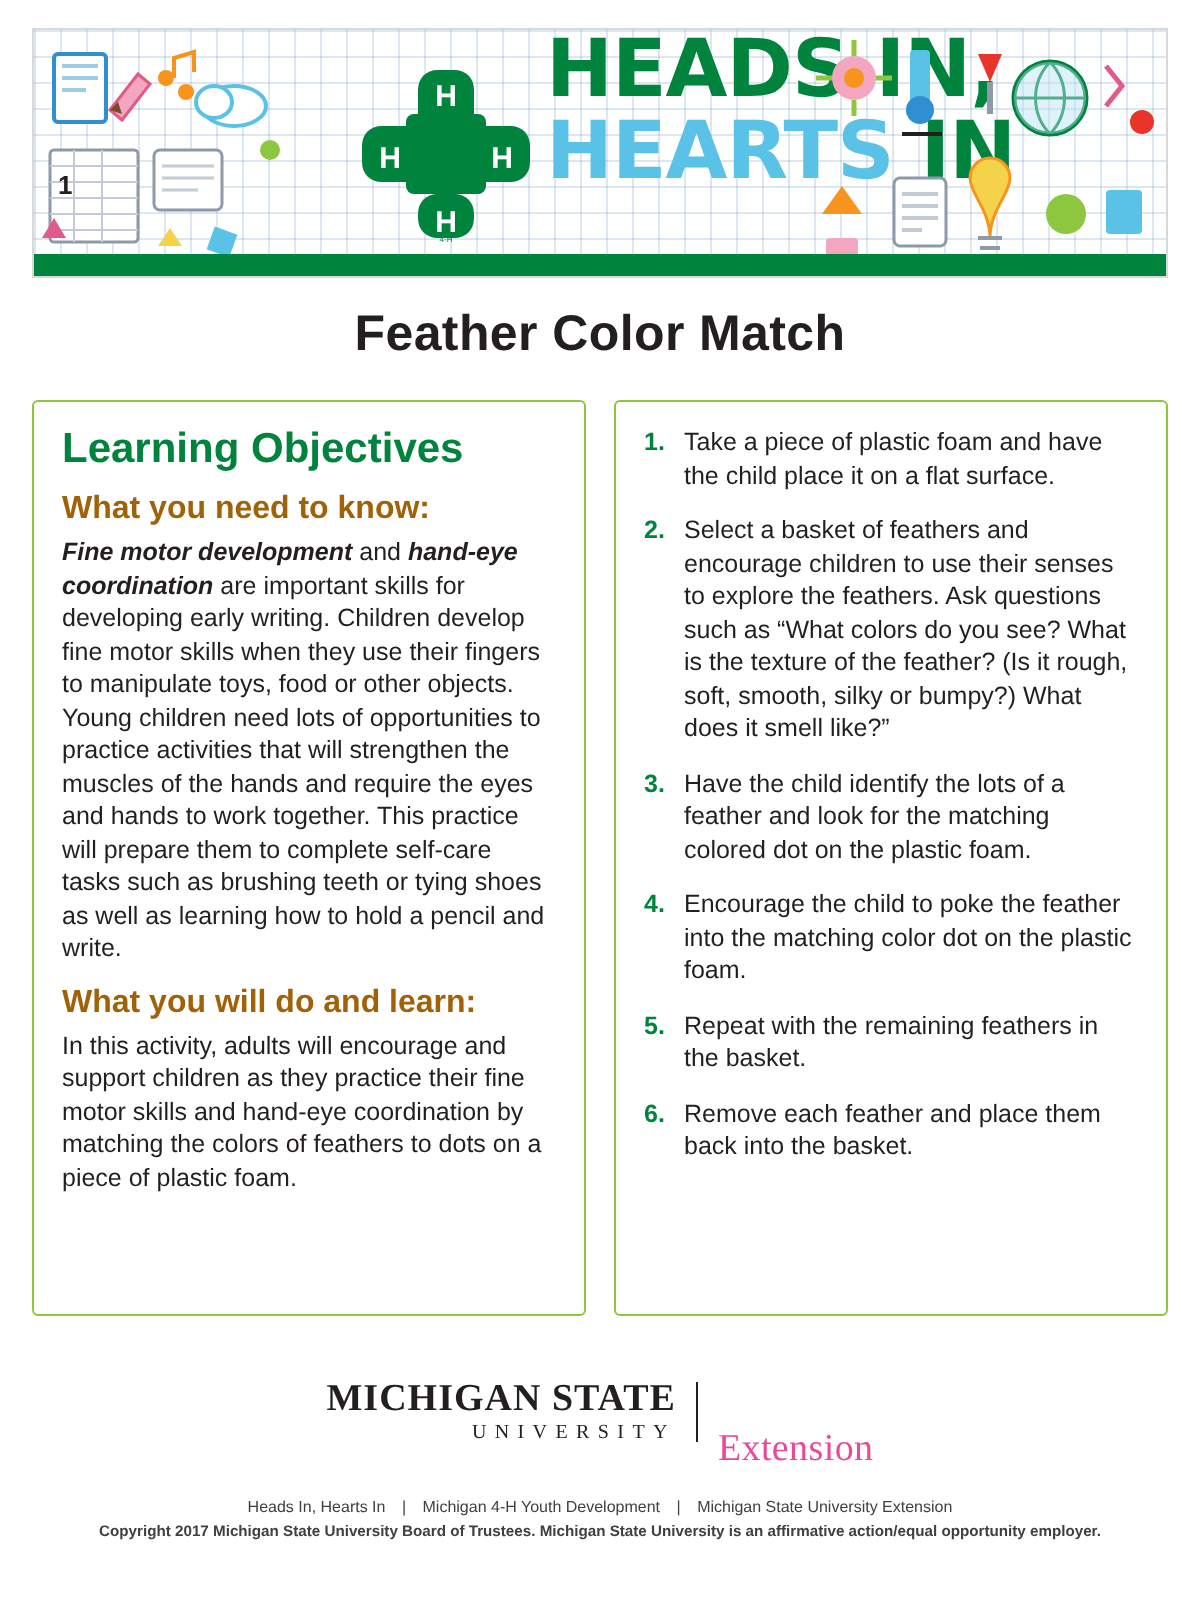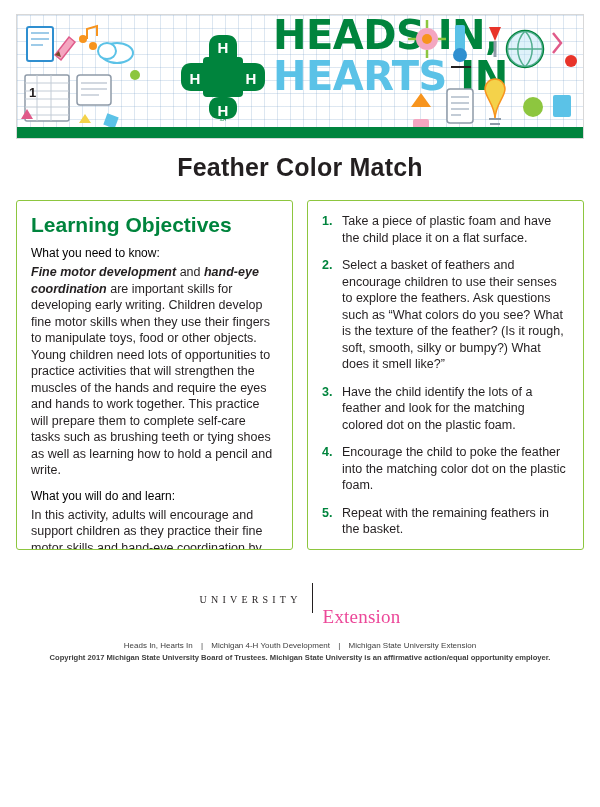--- a/index.html
+++ b/index.html
@@ -81,40 +81,40 @@
     font-weight: bold;
     color: #00843d;
     margin-top: 8px;
   }
 
   
   .columns {
     display: flex;
     gap: 14px;
     margin-top: 18px;
-    height: 350px;
+    height: 458px;
   }
   .card {
     flex: 1;
     border: 1px solid #8dc63f;
     border-radius: 3px;
     padding: 12px 14px 10px 14px;
     background: #ffffff;
     overflow: hidden;
   }
   .card-title {
     font-size: 21px;
     font-weight: bold;
     color: #00843d;
     margin-bottom: 9px;
   }
   .subhead {
-    font-size: 12px;
-    font-weight: normal;
-    color: #000000;
+    font-size: 16px;
+    font-weight: bold;
+    color: #a16207;
     margin-bottom: 4px;
   }
   .body-text {
     font-size: 12.5px;
     line-height: 1.32;
     color: #231f20;
     text-align: left;
   }
   .body-text.spaced { margin-bottom: 10px; }
   .body-text b { font-weight: bold; font-style: italic; }
@@ -297,20 +297,21 @@
         <li>Encourage the child to poke the feather into the matching color dot on the plastic foam.</li>
         <li>Repeat with the remaining feathers in the basket.</li>
         <li>Remove each feather and place them back into the basket.</li>
       </ol>
     </section>
   </div>
 
   <div class="footer">
     <div class="msu-lockup">
       <div class="msu-left">
+        <div class="msu-name">MICHIGAN STATE</div>
         <div class="msu-univ">UNIVERSITY</div>
       </div>
       <div class="msu-divider"></div>
       <div class="msu-ext">Extension</div>
     </div>
 
     <div class="fineprint">
       <div>
         <span>Heads In, Hearts In</span>
         <span class="sep">|</span>

